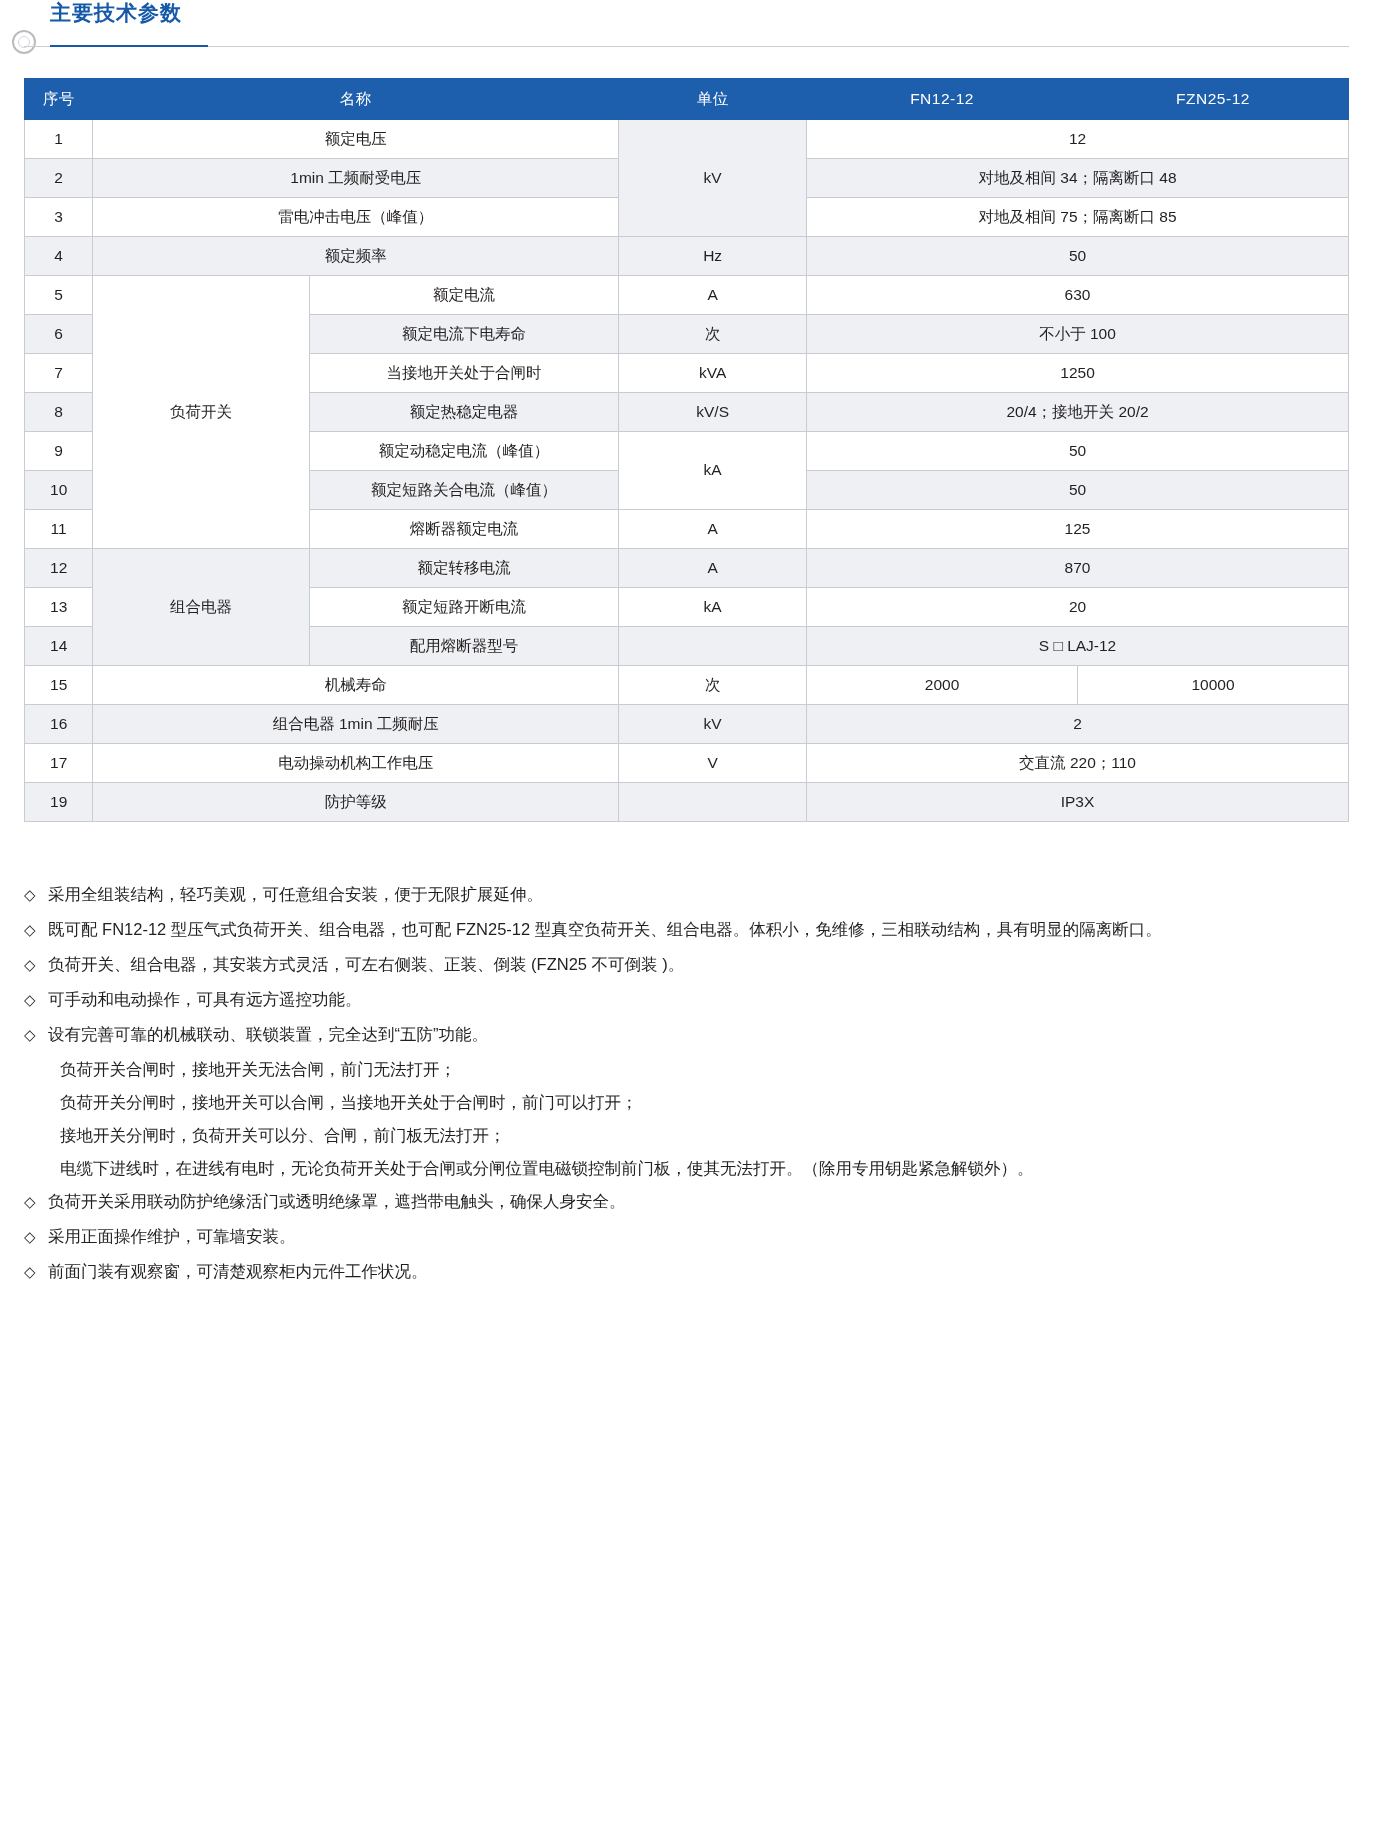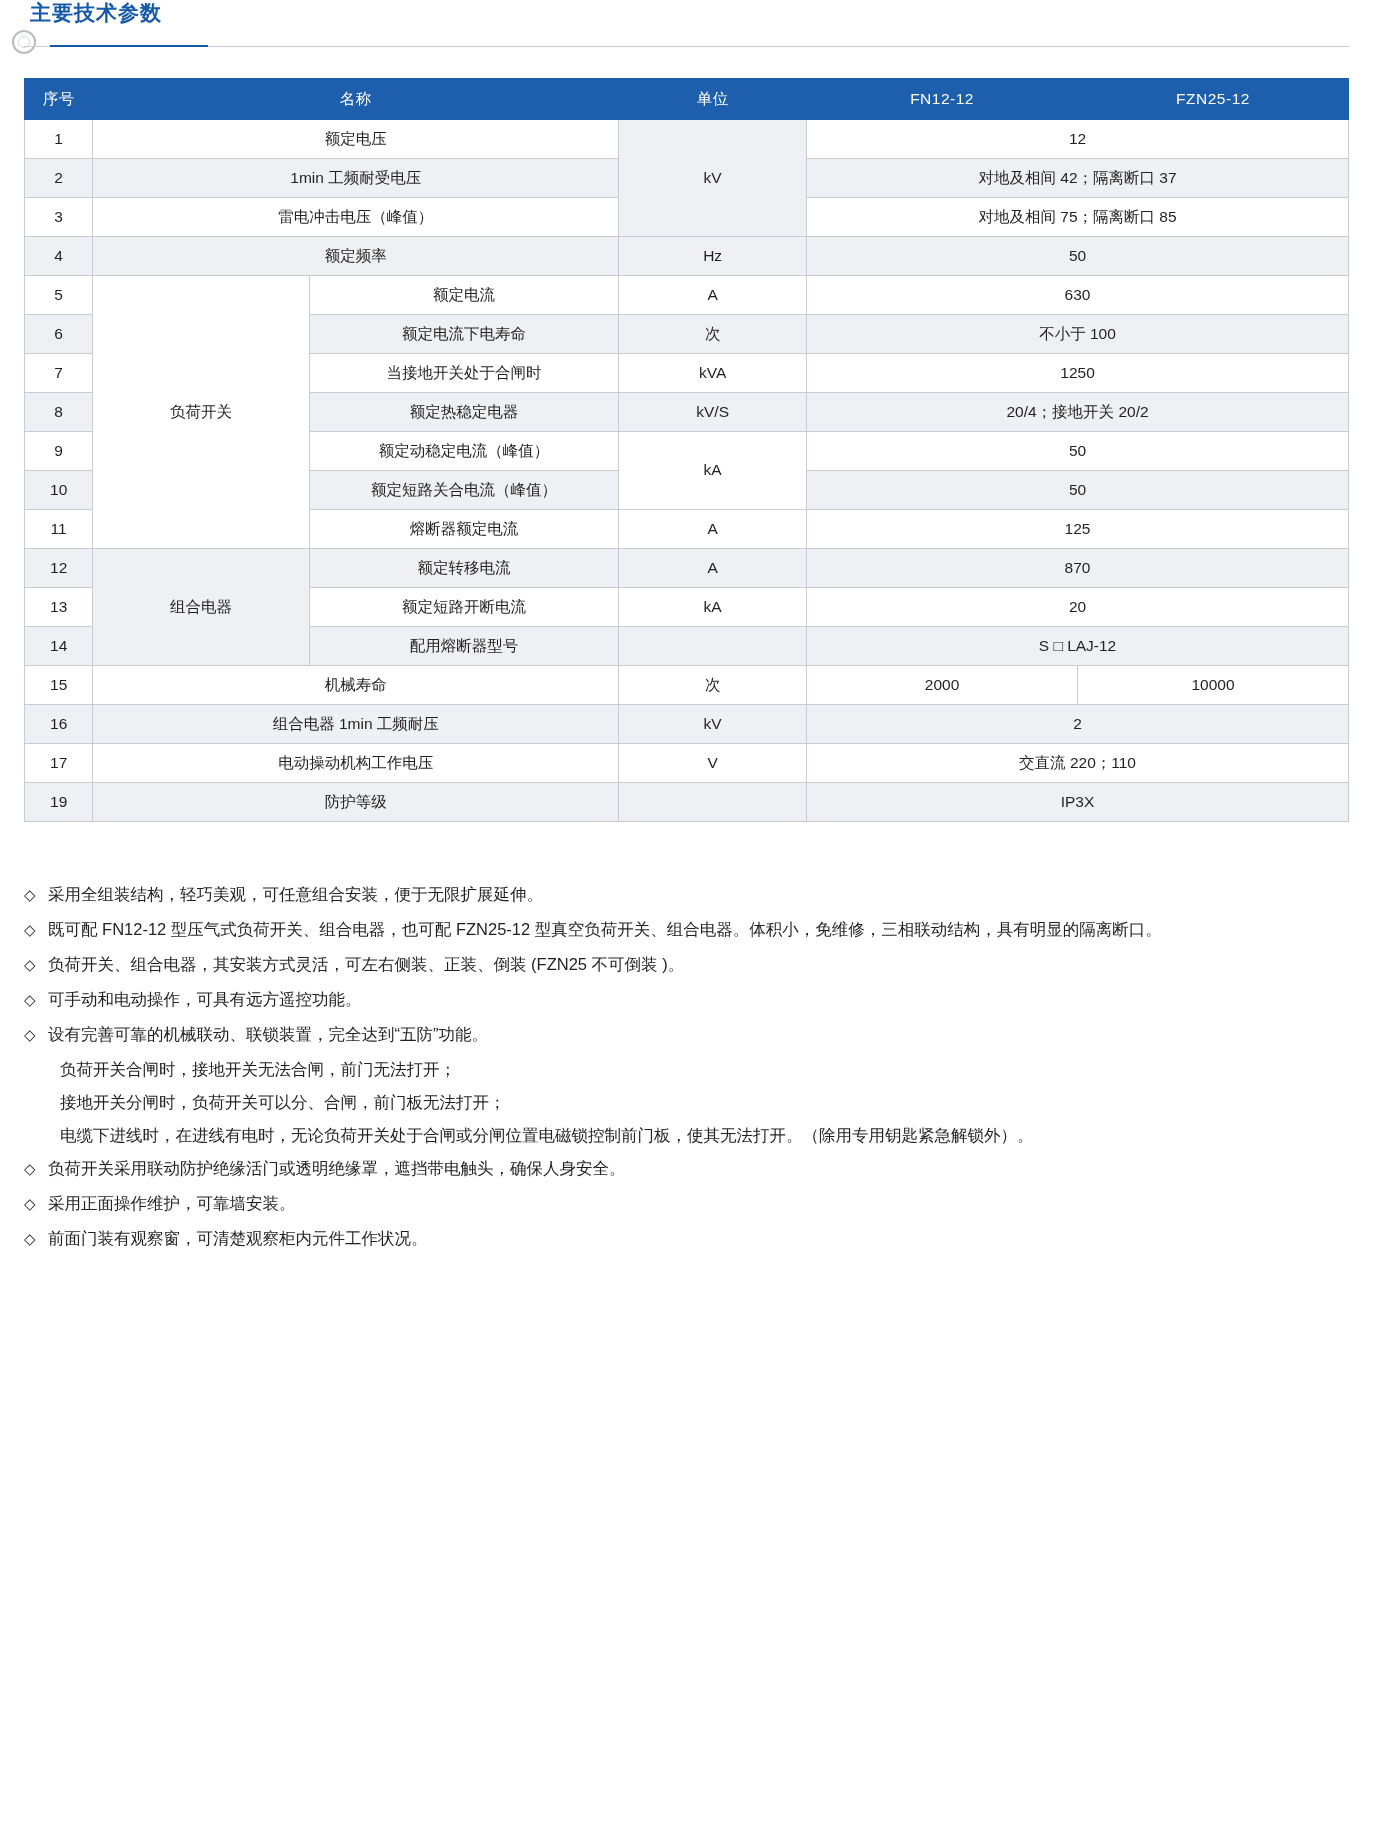--- a/index.html
+++ b/index.html
@@ -19,21 +19,21 @@
     width: 1373px;
     min-height: 1848px;
     padding: 0;
     box-sizing: border-box;
   }
 
   
   .section-head {
     position: relative;
     margin: 0 0 0 0;
-    padding-left: 30px;
+    padding-left: 50px;
     height: 56px;
   }
   .section-head .ring {
     position: absolute;
     left: 12px;
     top: 30px;
     width: 24px;
     height: 24px;
     border: 2px solid #b9bcc0;
     border-radius: 50%;
@@ -172,21 +172,21 @@
         <tr class="plain">
           <td>1</td>
           <td colspan="2">额定电压</td>
           <td rowspan="3" class="shadecell">kV</td>
           <td colspan="2">12</td>
         </tr>
 
         <tr class="shade">
           <td>2</td>
           <td colspan="2">1min 工频耐受电压</td>
-          <td colspan="2">对地及相间 42；隔离断口 37</td>
+          <td colspan="2">对地及相间 34；隔离断口 48</td>
         </tr>
 
         <tr class="plain">
           <td>3</td>
           <td colspan="2">雷电冲击电压（峰值）</td>
           <td colspan="2">对地及相间 75；隔离断口 85</td>
         </tr>
 
         <tr class="shade">
           <td>4</td>
@@ -316,20 +316,21 @@
     <div class="feature-item">
       <span class="dia">◇</span>
       <span>可手动和电动操作，可具有远方遥控功能。</span>
     </div>
     <div class="feature-item">
       <span class="dia">◇</span>
       <span>设有完善可靠的机械联动、联锁装置，完全达到“五防”功能。</span>
     </div>
 
     <div class="sub-line">负荷开关合闸时，接地开关无法合闸，前门无法打开；</div>
+    <div class="sub-line">负荷开关分闸时，接地开关可以合闸，当接地开关处于合闸时，前门可以打开；</div>
     <div class="sub-line">接地开关分闸时，负荷开关可以分、合闸，前门板无法打开；</div>
     <div class="sub-line">电缆下进线时，在进线有电时，无论负荷开关处于合闸或分闸位置电磁锁控制前门板，使其无法打开。（除用专用钥匙紧急解锁外）。</div>
 
     <div class="feature-item">
       <span class="dia">◇</span>
       <span>负荷开关采用联动防护绝缘活门或透明绝缘罩，遮挡带电触头，确保人身安全。</span>
     </div>
     <div class="feature-item">
       <span class="dia">◇</span>
       <span>采用正面操作维护，可靠墙安装。</span>

